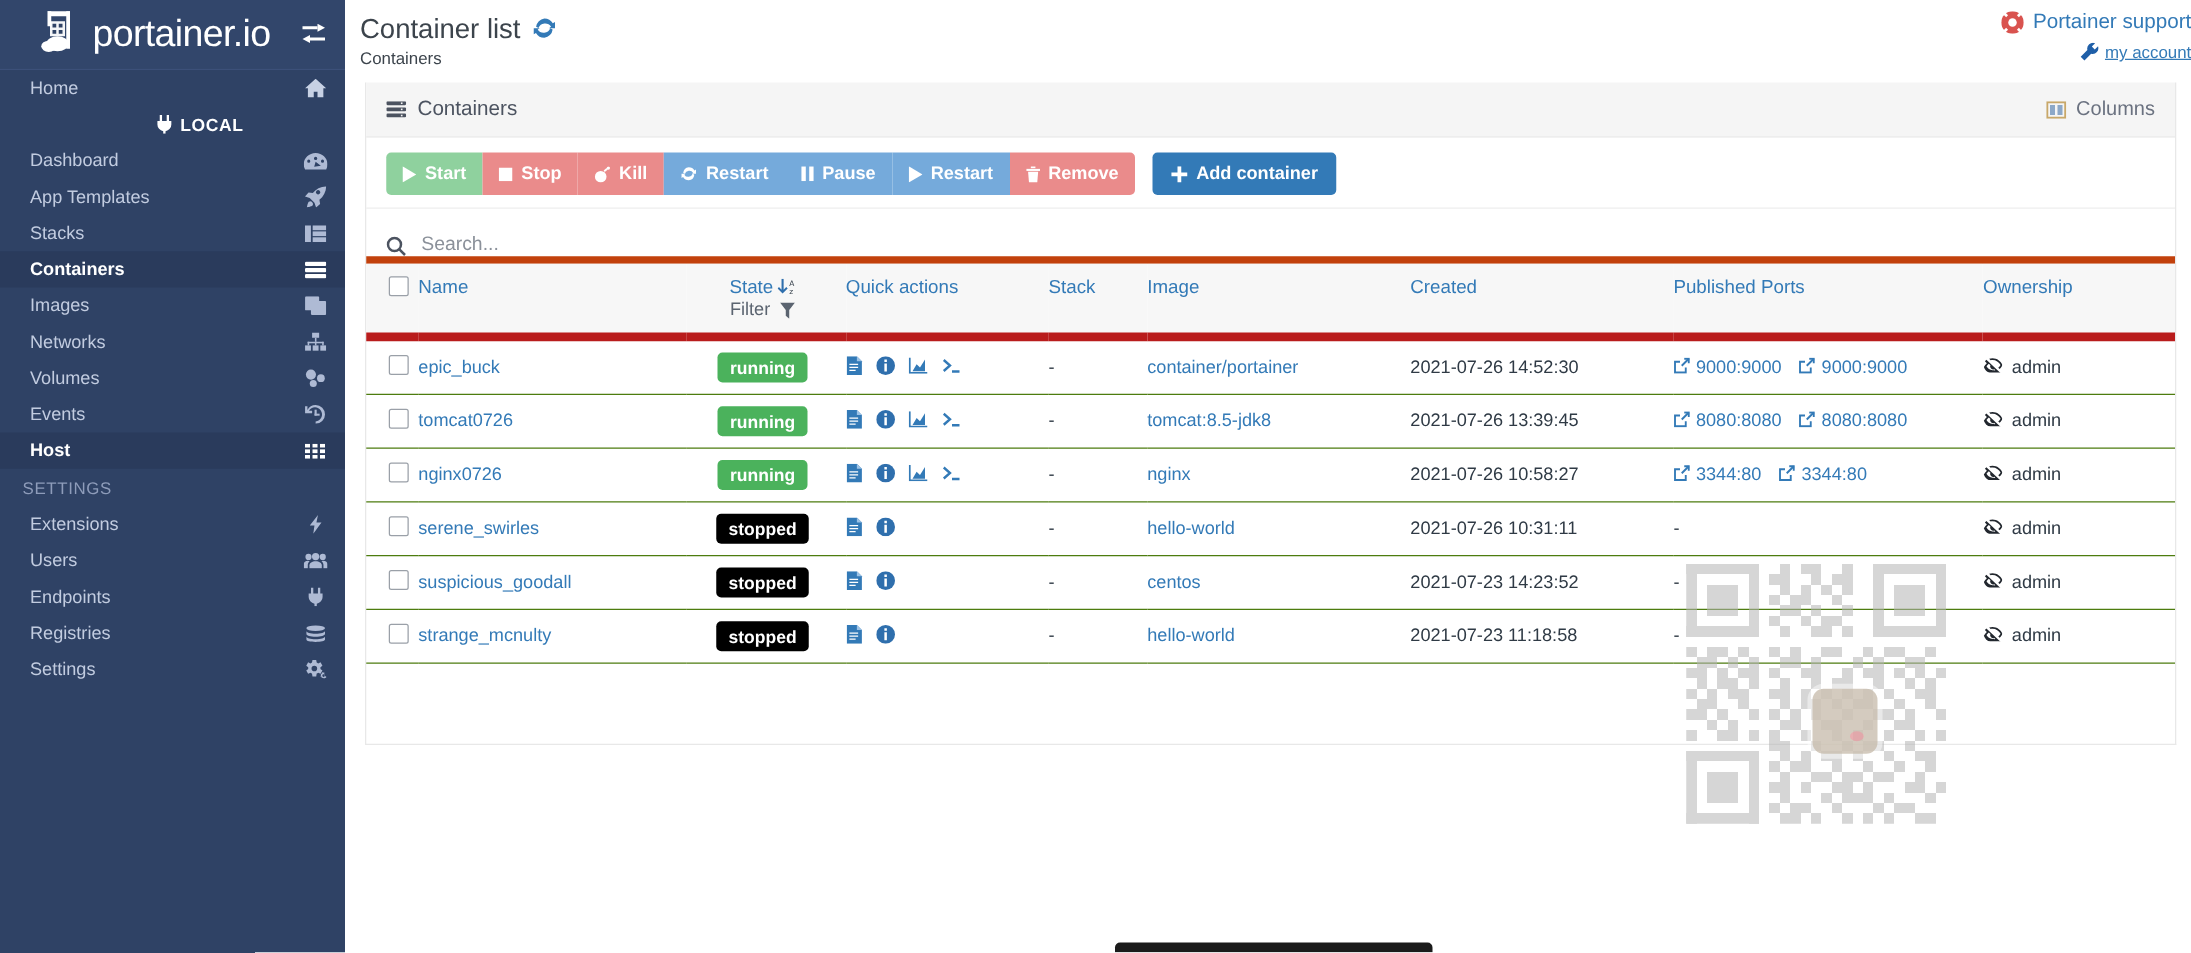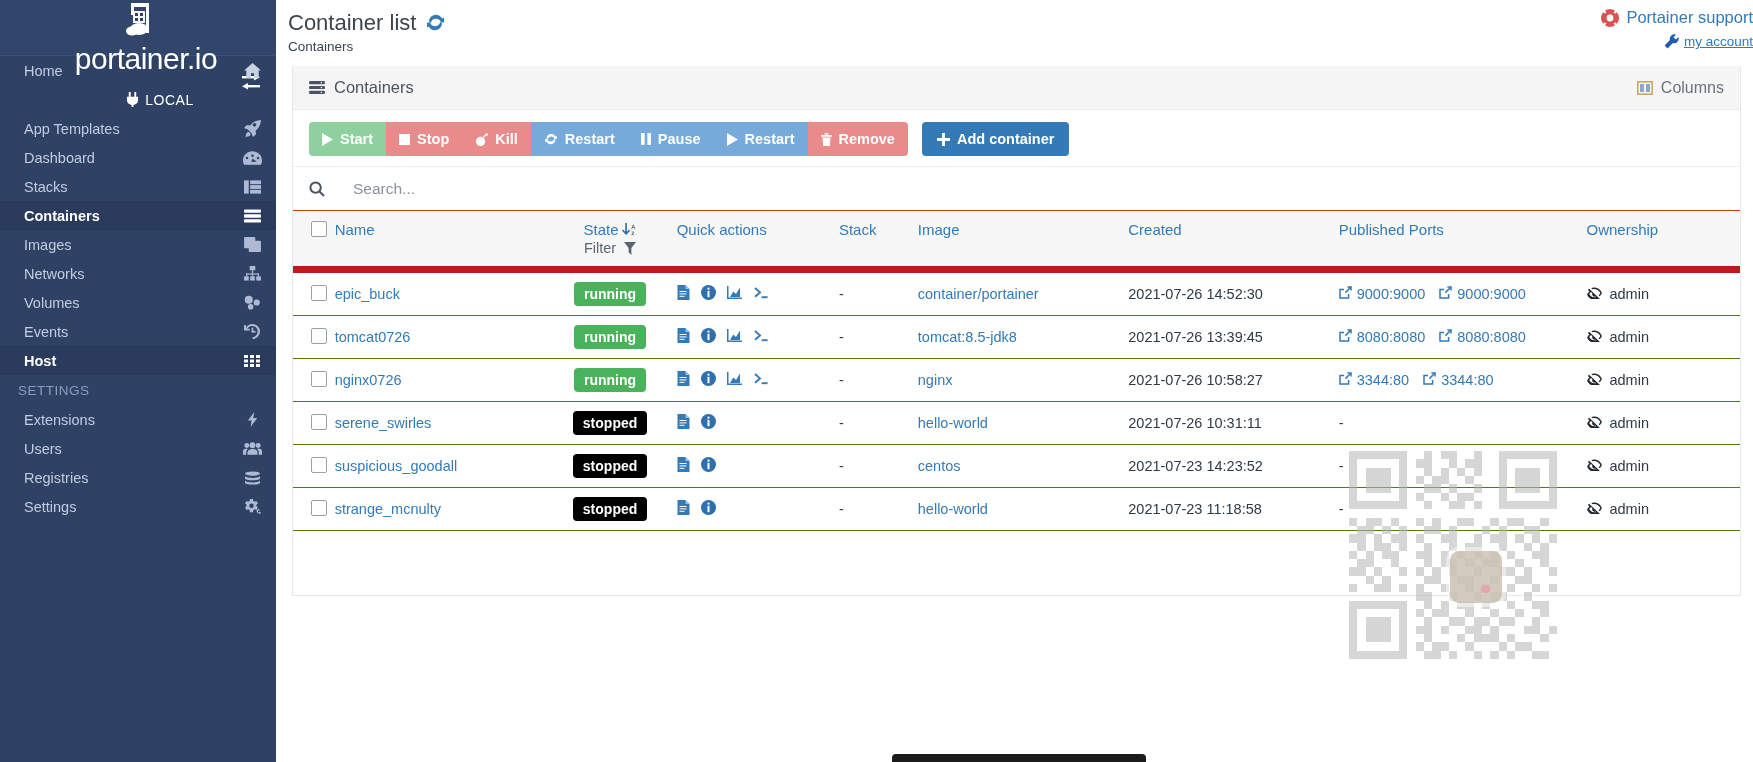--- a/index.html
+++ b/index.html
@@ -14,21 +14,21 @@
   
   .sidebar {
     width: 276px; min-width: 276px; height: 762px;
     background: #2f4265;
     color: #c4cee0;
     overflow: hidden;
     position: relative;
   }
   .sb-logo-row {
     height: 55px; display: flex; align-items: center;
-    padding: 0 14px 0 32px; background: #32466b; flex-direction: column;
+    padding: 0 14px 0 32px; background: #32466b;
   }
   .sb-logo-mark { width: 44px; height: 44px; flex: 0 0 44px; }
   .sb-logo-text {
     font-size: 30px; color: #fff; letter-spacing: -0.5px;
     margin-left: -2px; font-weight: 400; line-height: 1;
   }
   .sb-toggle { margin-left: auto; color: #fff; font-size: 19px; line-height: 1; }
   .sb-divider { height: 1px; background: #3c5079; }
 
   .sb-item {
@@ -36,21 +36,21 @@
     padding: 0 14px 0 24px; font-size: 14.5px; color: #c2cce0;
     position: relative;
   }
   .sb-item.active { background: #2a3b5c; color: #ffffff; font-weight: bold; }
   .sb-item .sb-ico {
     margin-left: auto; width: 20px; text-align: center;
     display: flex; align-items: center; justify-content: center;
   }
   .sb-local {
     height: 29px; display: flex; align-items: center; justify-content: center;
-    font-size: 14px; color: #ffffff; font-weight: normal; letter-spacing: 0.5px;
+    font-size: 14px; color: #ffffff; font-weight: bold; letter-spacing: 0.5px;
     gap: 6px;
     margin-left: 44px;
   }
   .sb-section {
     height: 30px; display: flex; align-items: center;
     padding-left: 18px; font-size: 13.5px; color: #8e9cba; letter-spacing: .5px;
   }
   svg.ic { display: block; }
 
   
@@ -112,22 +112,22 @@
     font-family: "Liberation Sans", sans-serif;
   }
   .btn.green  { background: #8fd19e; }
   .btn.red    { background: #ea8b8b; }
   .btn.blue   { background: #75aadb; }
   .btn.first  { border-radius: 4px 0 0 4px; }
   .btn.last   { border-radius: 0 4px 4px 0; }
   .btn.add    { background: #337ab7; border-radius: 4px; margin-left: 14px; padding: 0 15px; }
 
   .searchbar {
-    height: 44px; display: flex; align-items: center; gap: 28px;
-    padding: 0 16px; border-bottom: 1px solid #c2410c;
+    height: 44px; display: flex; align-items: flex-end; gap: 12px;
+    padding: 0 16px; border-bottom: 6px solid #c2410c;
   }
   .search-input {
     border: none; outline: none; font-size: 15.5px; color: #6b7280;
     font-family: "Liberation Sans", sans-serif; width: 400px; background: transparent;
   }
   .search-input::placeholder { color: #8b919a; }
 
   table.ctable { width: 100%; border-collapse: collapse; table-layout: fixed; }
   table.ctable th {
     background: #f7f7f7; color: #337ab7; font-size: 15px; font-weight: normal;
@@ -247,33 +247,33 @@
     <div class="sb-local">
       <span>
         <svg class="ic" viewBox="0 0 14 16" width="13" height="15" fill="#ffffff">
           <path d="M3 0h2v5H3zM9 0h2v5H9zM1 5h12v3a6 6 0 0 1-5 5.9V16H6v-2.1A6 6 0 0 1 1 8z"></path>
         </svg>
       </span>
       <span>LOCAL</span>
     </div>
 
     <div class="sb-item">
+      <span>Dashboard</span>
+      <span class="sb-ico">
+        <svg class="ic" viewBox="0 0 20 14" width="19" height="14" fill="#aebad4">
+          <path d="M10 0C4.5 0 0 4.2 0 9.5c0 1.6.4 3.1 1.1 4.5h17.8c.7-1.4 1.1-2.9 1.1-4.5C20 4.2 15.5 0 10 0zm0 3.2a1.4 1.4 0 1 1 0 2.8 1.4 1.4 0 0 1 0-2.8zM4.2 5.6a1.3 1.3 0 1 1 0 2.6 1.3 1.3 0 0 1 0-2.6zm11.6 0a1.3 1.3 0 1 1 0 2.6 1.3 1.3 0 0 1 0-2.6zM10 7.4l4.4 3.3-5.6.9z"></path>
+        </svg>
+      </span>
+    </div>
+
+    <div class="sb-item">
       <span>App Templates</span>
       <span class="sb-ico">
         <svg class="ic" viewBox="0 0 18 18" width="17" height="17" fill="#aebad4">
           <path d="M18 0c-5 .3-8.8 2.4-11.4 5.8L3 5.2 0 8.6l4 1.4 4 4 1.4 4 3.4-3-.6-3.6C15.6 8.8 17.7 5 18 0zm-5.6 6.4a1.8 1.8 0 1 1-2.6-2.6 1.8 1.8 0 0 1 2.6 2.6zM3.2 13.2c-1 1-1.6 4.8-1.6 4.8s3.8-.6 4.8-1.6a2.3 2.3 0 0 0-3.2-3.2z"></path>
-        </svg>
-      </span>
-    </div>
-
-    <div class="sb-item">
-      <span>Dashboard</span>
-      <span class="sb-ico">
-        <svg class="ic" viewBox="0 0 20 14" width="19" height="14" fill="#aebad4">
-          <path d="M10 0C4.5 0 0 4.2 0 9.5c0 1.6.4 3.1 1.1 4.5h17.8c.7-1.4 1.1-2.9 1.1-4.5C20 4.2 15.5 0 10 0zm0 3.2a1.4 1.4 0 1 1 0 2.8 1.4 1.4 0 0 1 0-2.8zM4.2 5.6a1.3 1.3 0 1 1 0 2.6 1.3 1.3 0 0 1 0-2.6zm11.6 0a1.3 1.3 0 1 1 0 2.6 1.3 1.3 0 0 1 0-2.6zM10 7.4l4.4 3.3-5.6.9z"></path>
         </svg>
       </span>
     </div>
 
     <div class="sb-item">
       <span>Stacks</span>
       <span class="sb-ico">
         <svg class="ic" viewBox="0 0 18 14" width="17" height="14" fill="#aebad4">
           <rect x="0" y="0" width="5" height="14"></rect>
             <rect x="6.5" y="0" width="11.5" height="4"></rect>
@@ -378,20 +378,28 @@
           <circle cx="4" cy="3.4" r="2.6"></circle>
             <circle cx="16" cy="3.4" r="2.6"></circle>
             <circle cx="10" cy="3.1" r="3.1"></circle>
           <path d="M10 7c-3 0-5.2 1.6-5.2 3.4V13h10.4v-2.6C15.2 8.6 13 7 10 7z"></path>
           <path d="M3.6 6.6C1.5 6.6 0 7.9 0 9.3V13h3.4v-2.8c0-1.2.6-2.3 1.6-3.2a5.6 5.6 0 0 0-1.4-.4z"></path>
           <path d="M16.4 6.6c-.5 0-1 .1-1.4.4 1 .9 1.6 2 1.6 3.2V13H20V9.3c0-1.4-1.5-2.7-3.6-2.7z"></path>
         </svg>
       </span>
     </div>
 
+    <div class="sb-item">
+      <span>Endpoints</span>
+      <span class="sb-ico">
+        <svg class="ic" viewBox="0 0 14 16" width="13" height="15" fill="#aebad4">
+          <path d="M3 0h2v5H3zM9 0h2v5H9zM1 5h12v3a6 6 0 0 1-5 5.9V16H6v-2.1A6 6 0 0 1 1 8z"></path>
+        </svg>
+      </span>
+    </div>
 
     <div class="sb-item">
       <span>Registries</span>
       <span class="sb-ico">
         <svg class="ic" viewBox="0 0 16 14" width="15" height="14" fill="#aebad4">
           <ellipse cx="8" cy="2.3" rx="8" ry="2.3"></ellipse>
           <path d="M0 4.6c0 1.3 3.6 2.3 8 2.3s8-1 8-2.3v2.6c0 1.3-3.6 2.3-8 2.3S0 8.5 0 7.2z"></path>
           <path d="M0 9.4c0 1.3 3.6 2.3 8 2.3s8-1 8-2.3V12c0 1.3-3.6 2-8 2S0 13.3 0 12z"></path>
         </svg>
       </span>

